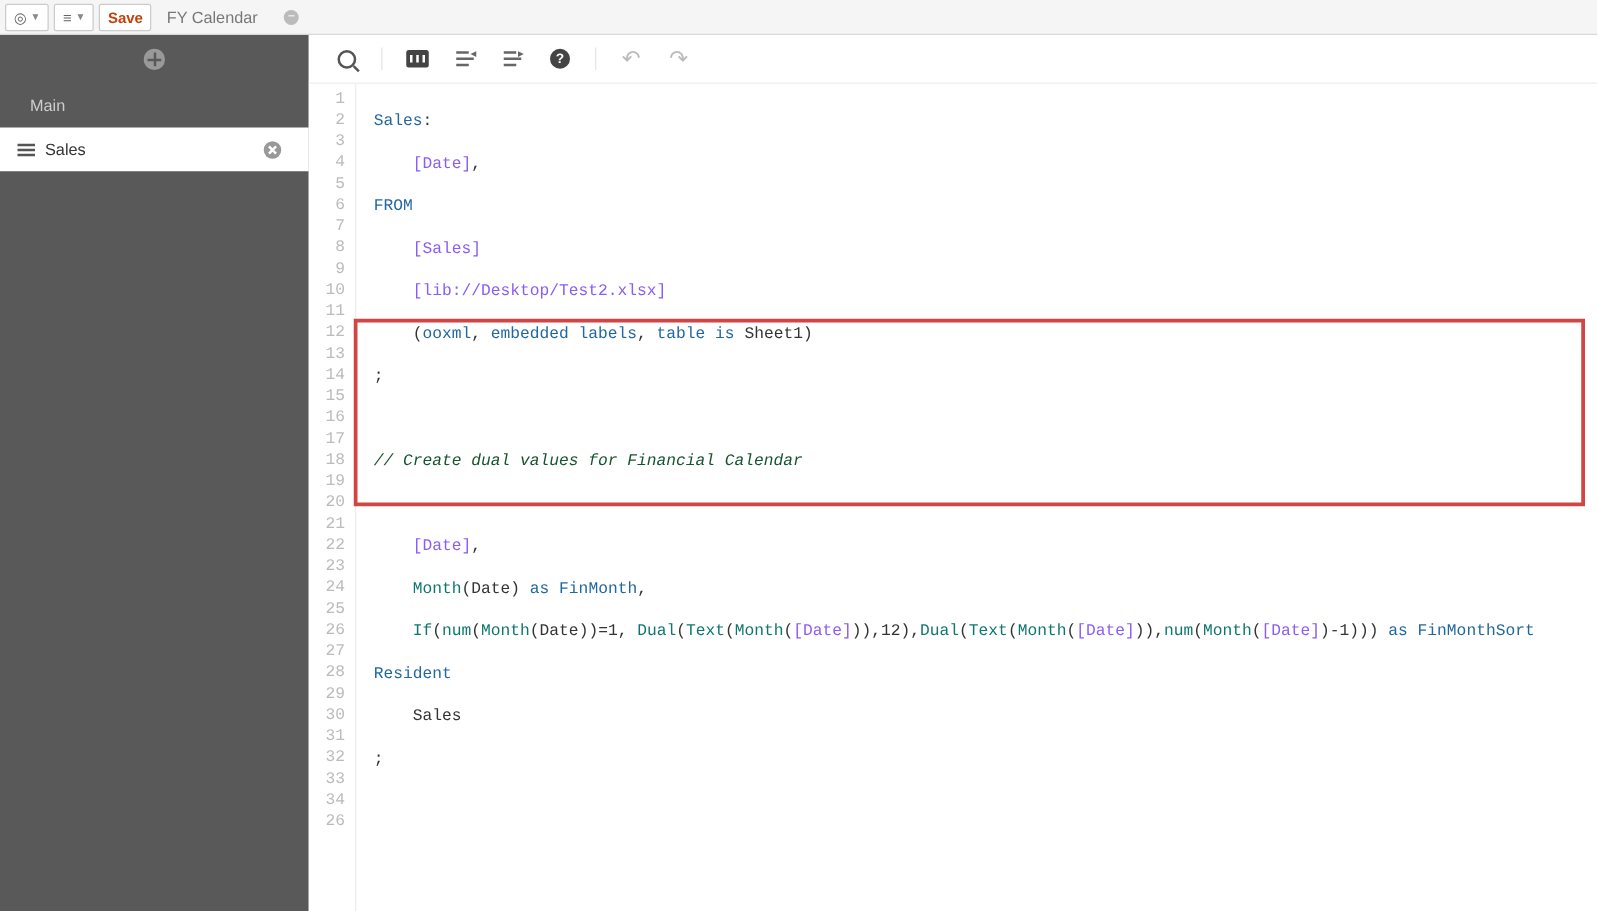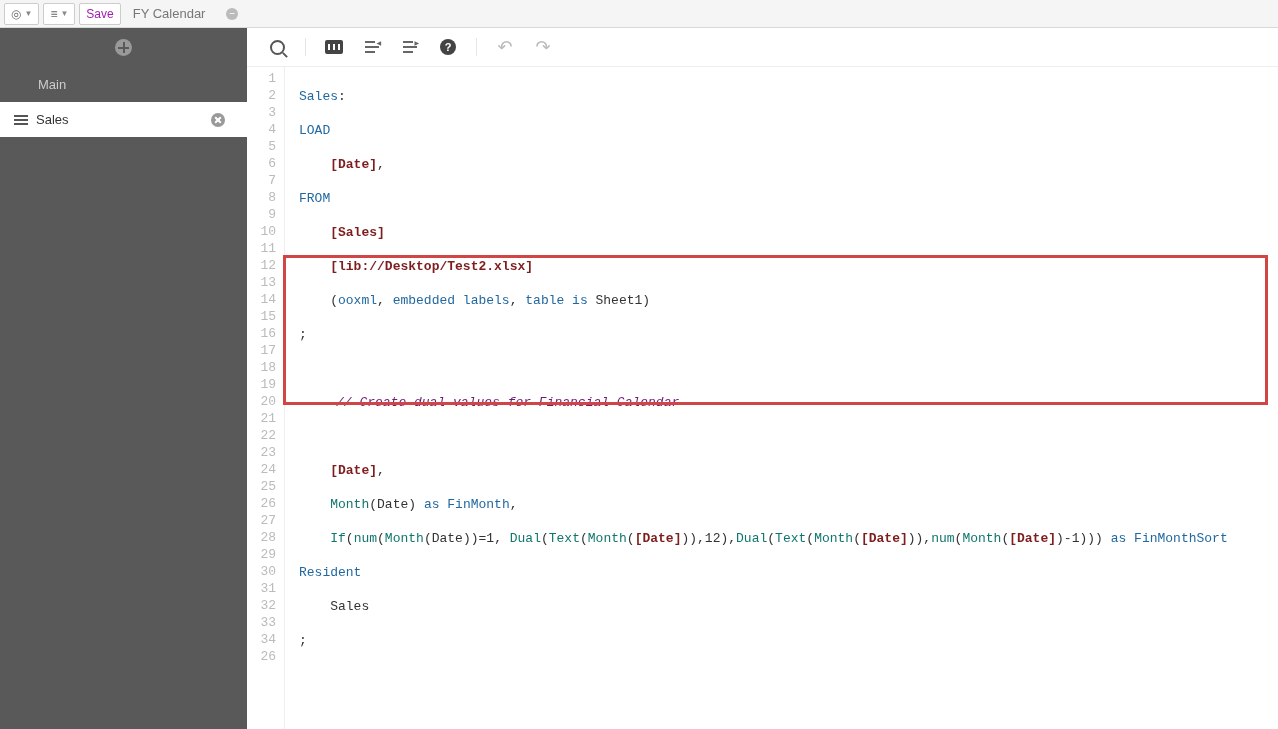--- a/index.html
+++ b/index.html
@@ -30,21 +30,21 @@
   background: #fff;
   display: flex;
   align-items: center;
   padding: 0 6px;
   font-size: 12px;
   color: #666;
   cursor: pointer;
   gap: 3px;
 }
 .tb-btn .caret { font-size: 8px; color: #888; }
-.tb-save { color: #a21caf; }
+.tb-save { color: #c2410c; font-weight: bold; }
 .tb-title { padding-left: 8px; color: #777; display: flex; align-items: center; gap: 21px; }
 .tb-title-badge {
   display: inline-block; width: 12px; height: 12px; background: #bbb; border-radius: 50%;
 }
 .tb-title-badge::before { content: "−"; color: #fff; font-size: 10px; line-height: 11px; display: block; text-align: center; }
 
 
 .layout { display: flex; height: 701px; }
 
 
@@ -65,21 +65,21 @@
 .sb-add-icon {
   width: 17px; height: 17px; border-radius: 50%; background: #999; position: relative;
 }
 .sb-add-icon::before, .sb-add-icon::after {
   content: ""; position: absolute; background: #595959;
 }
 .sb-add-icon::before { left: 50%; top: 3px; bottom: 3px; width: 2px; margin-left: -1px; }
 .sb-add-icon::after  { top: 50%; left: 3px; right: 3px; height: 2px; margin-top: -1px; }
 
 .sb-item {
-  padding: 10px 22px 10px 38px;
+  padding: 10px 22px 10px 24px;
   color: #ccc;
   font-size: 13px;
 }
 .sb-item-active {
   background: #fff;
   color: #333;
   display: flex;
   align-items: center;
   justify-content: space-between;
   padding-left: 14px;
@@ -155,23 +155,23 @@
   flex: 1;
   font-family: "Courier New", monospace;
   font-size: 13px;
   line-height: 17px;
   padding: 4px 0 0 14px;
   white-space: pre;
   position: relative;
 }
 .tk-kw  { color: #2268a0; }
 .tk-fn  { color: #0f766e; }
-.tk-id  { color: #7f1d1d; font-weight: bold; }
+.tk-id  { color: #8b5cf6; }
 .tk-def { color: #2268a0; }
-.tk-com { color: #701a75; font-style: italic; margin-left: 37px; }
+.tk-com { color: #14532d; font-style: italic; }
 
 .highlight-box {
   position: absolute;
   left: 283px;
   top: 255px;
   width: 985px;
   height: 150px;
   border: 3px solid #d24545;
   pointer-events: none;
 }
@@ -289,21 +289,20 @@
           <div>29</div>
           <div>30</div>
         <div>31</div>
           <div>32</div>
           <div>33</div>
           <div>34</div>
           <div>26</div>
       </div>
       <div class="code">
 <div><span class="tk-def">Sales</span><span>:</span></div>
-<div><span class="tk-kw">LOAD</span></div>
 <div>    <span class="tk-id">[Date]</span><span>,</span></div>
 <div><span class="tk-kw">FROM</span></div>
 <div>    <span class="tk-id">[Sales]</span></div>
 <div>    <span class="tk-id">[lib://Desktop/Test2.xlsx]</span></div>
 <div>    (<span class="tk-def">ooxml</span>, <span class="tk-def">embedded labels</span>, <span class="tk-def">table is</span> <span>Sheet1</span>)</div>
 <div><span>;</span></div>
 <div> </div>
 <div><span class="tk-com">// Create dual values for Financial Calendar</span></div>
 <div> </div>
 <div>    <span class="tk-id">[Date]</span><span>,</span></div>

